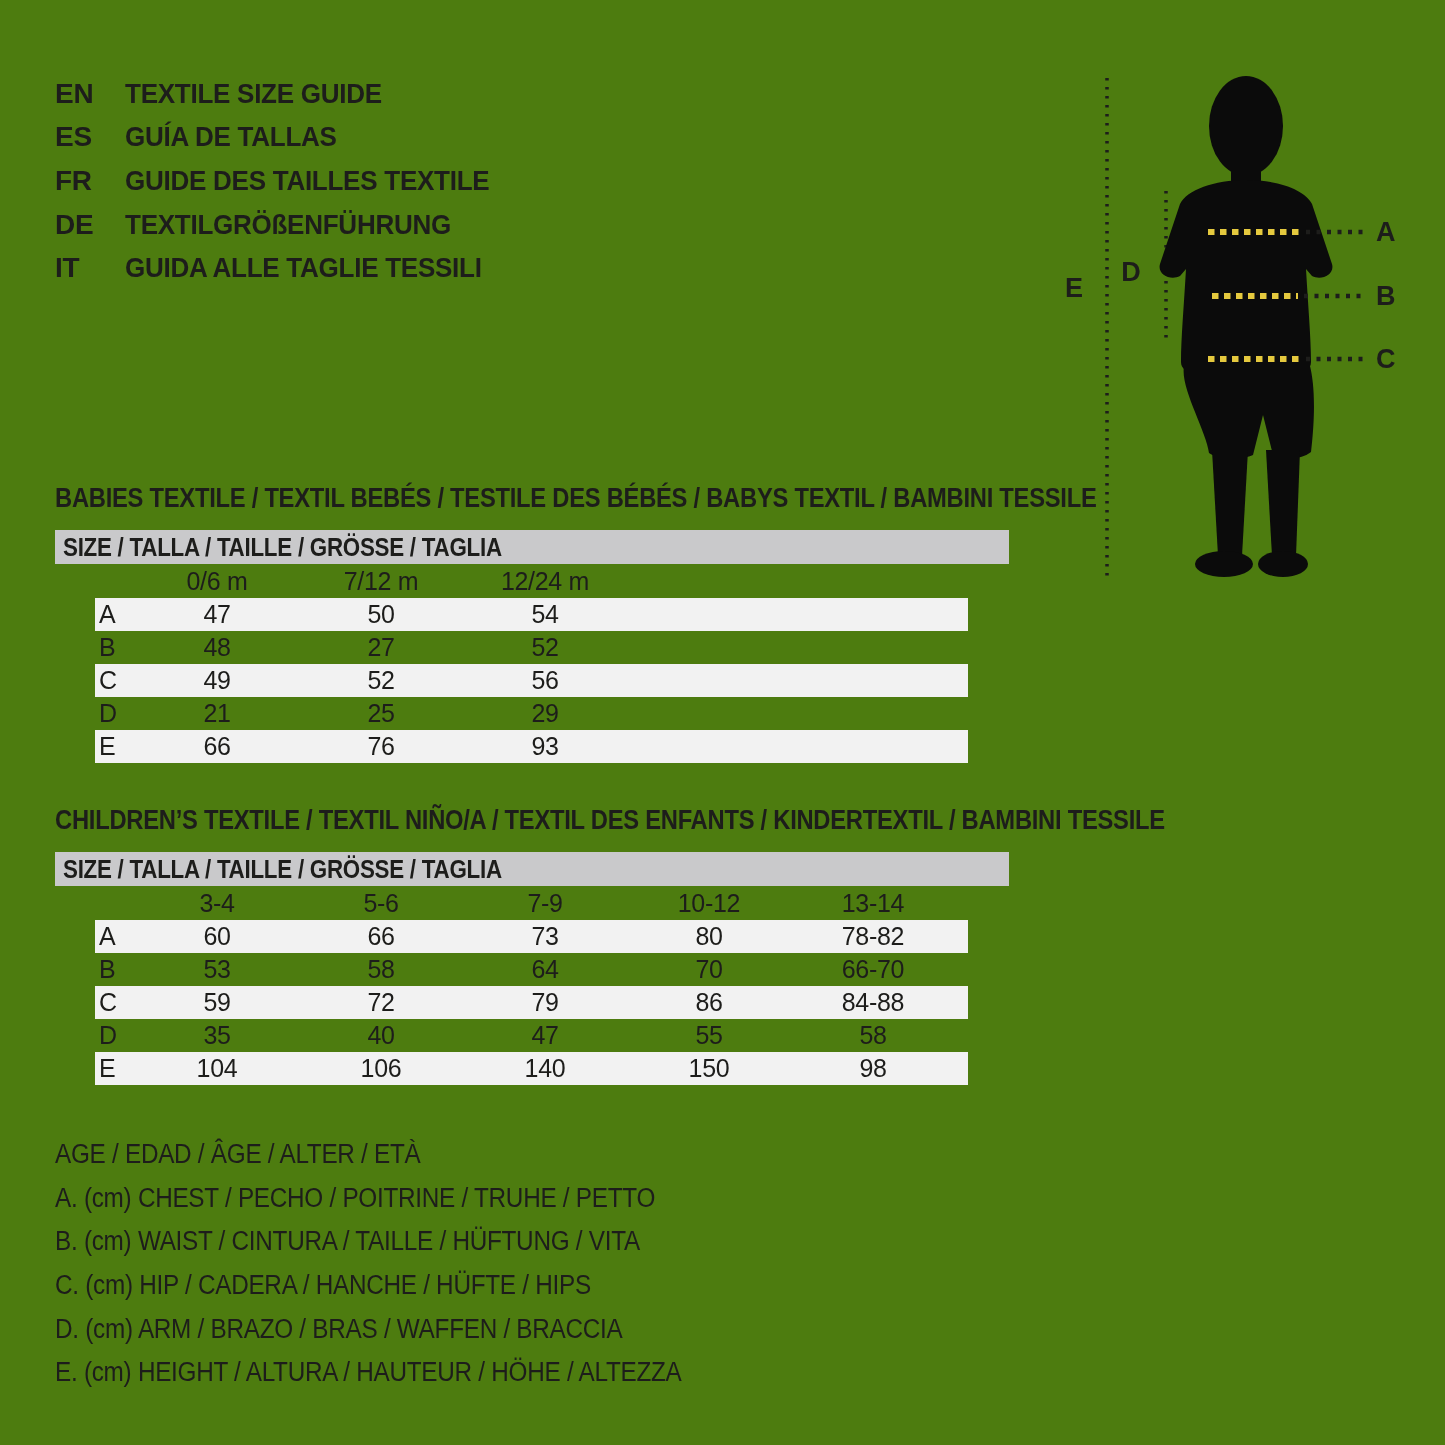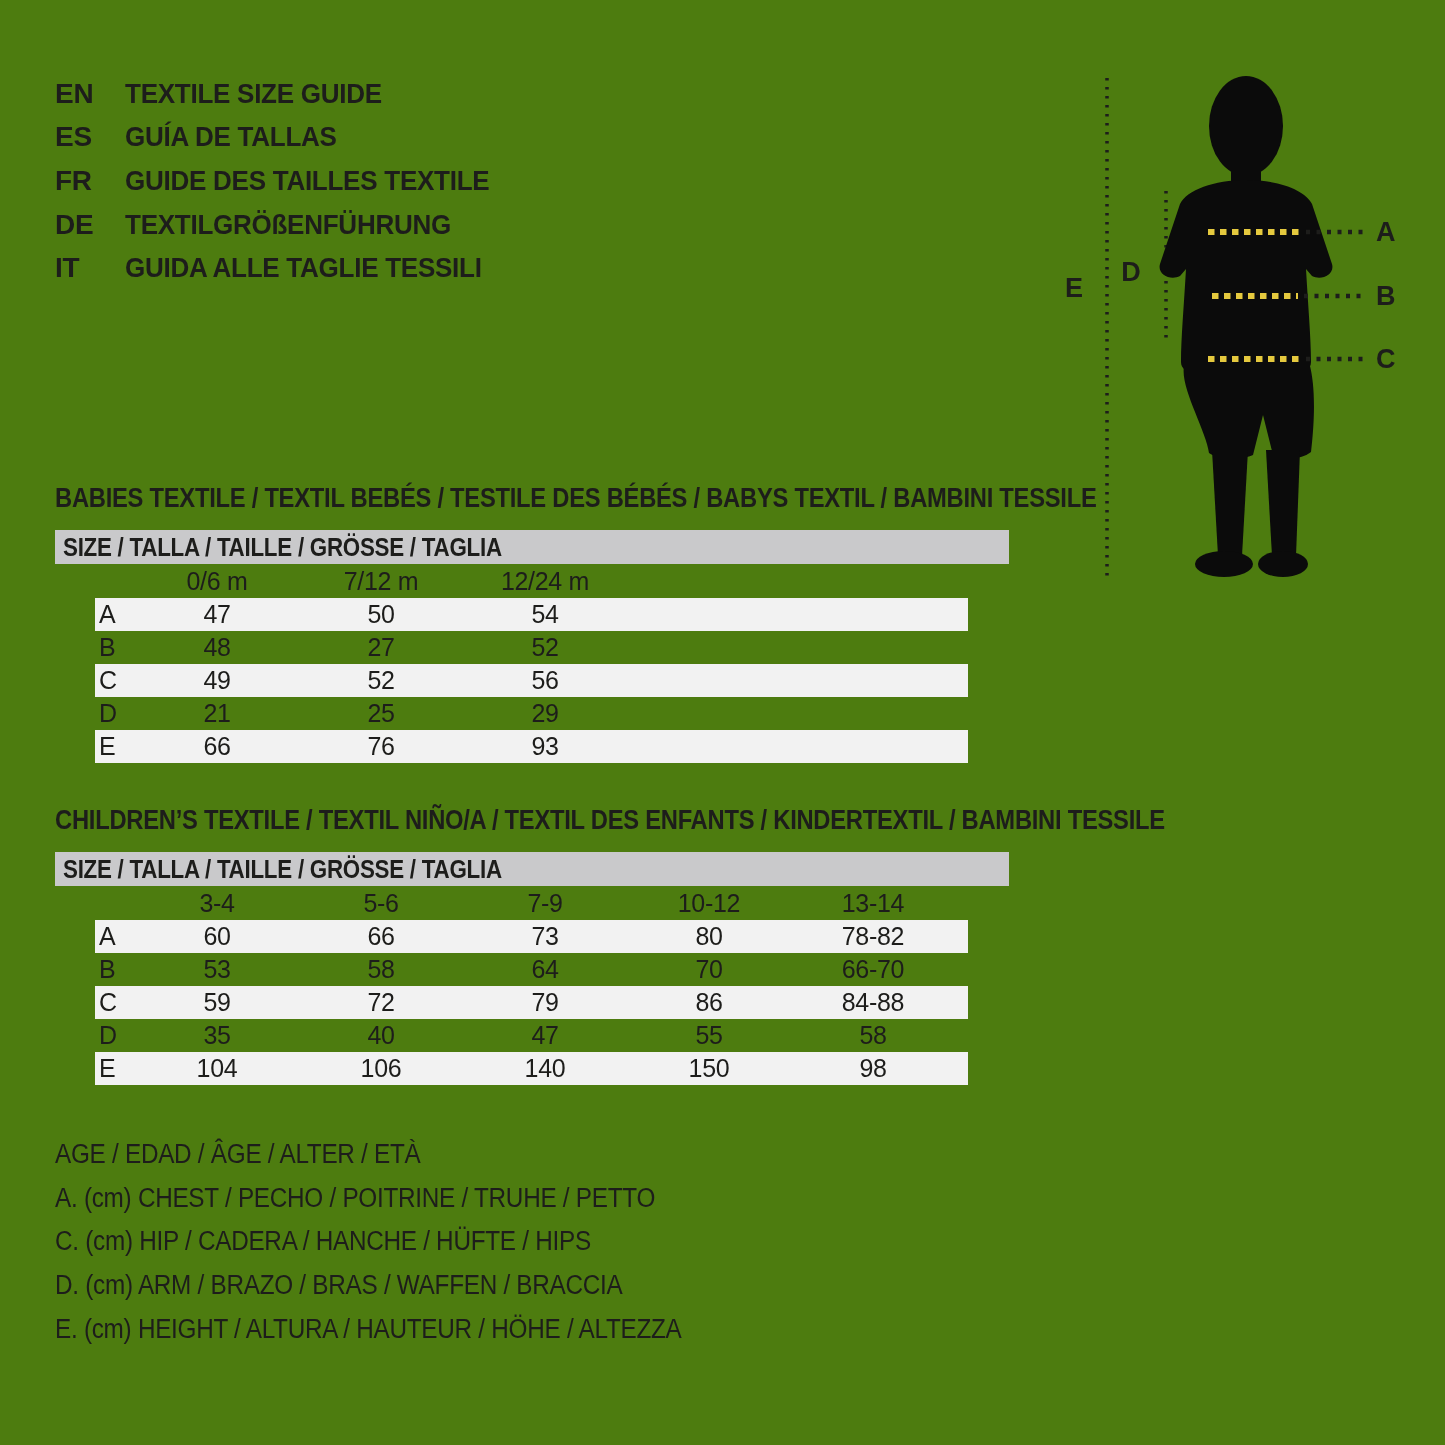--- a/index.html
+++ b/index.html
@@ -214,20 +214,23 @@
   </div>
 
   <div class="legend">
     <div class="legend-line">
         <span>AGE / EDAD / ÂGE / ALTER / ETÀ</span>
       </div>
     <div class="legend-line">
         <span>A. (cm) CHEST / PECHO / POITRINE / TRUHE / PETTO</span>
       </div>
     <div class="legend-line">
+        <span>B. (cm) WAIST / CINTURA / TAILLE / HÜFTUNG / VITA</span>
+      </div>
+    <div class="legend-line">
         <span>C. (cm) HIP / CADERA / HANCHE / HÜFTE / HIPS</span>
       </div>
     <div class="legend-line">
         <span>D. (cm) ARM / BRAZO / BRAS / WAFFEN / BRACCIA</span>
       </div>
     <div class="legend-line">
         <span>E. (cm) HEIGHT / ALTURA / HAUTEUR / HÖHE / ALTEZZA</span>
       </div>
   </div>
 

